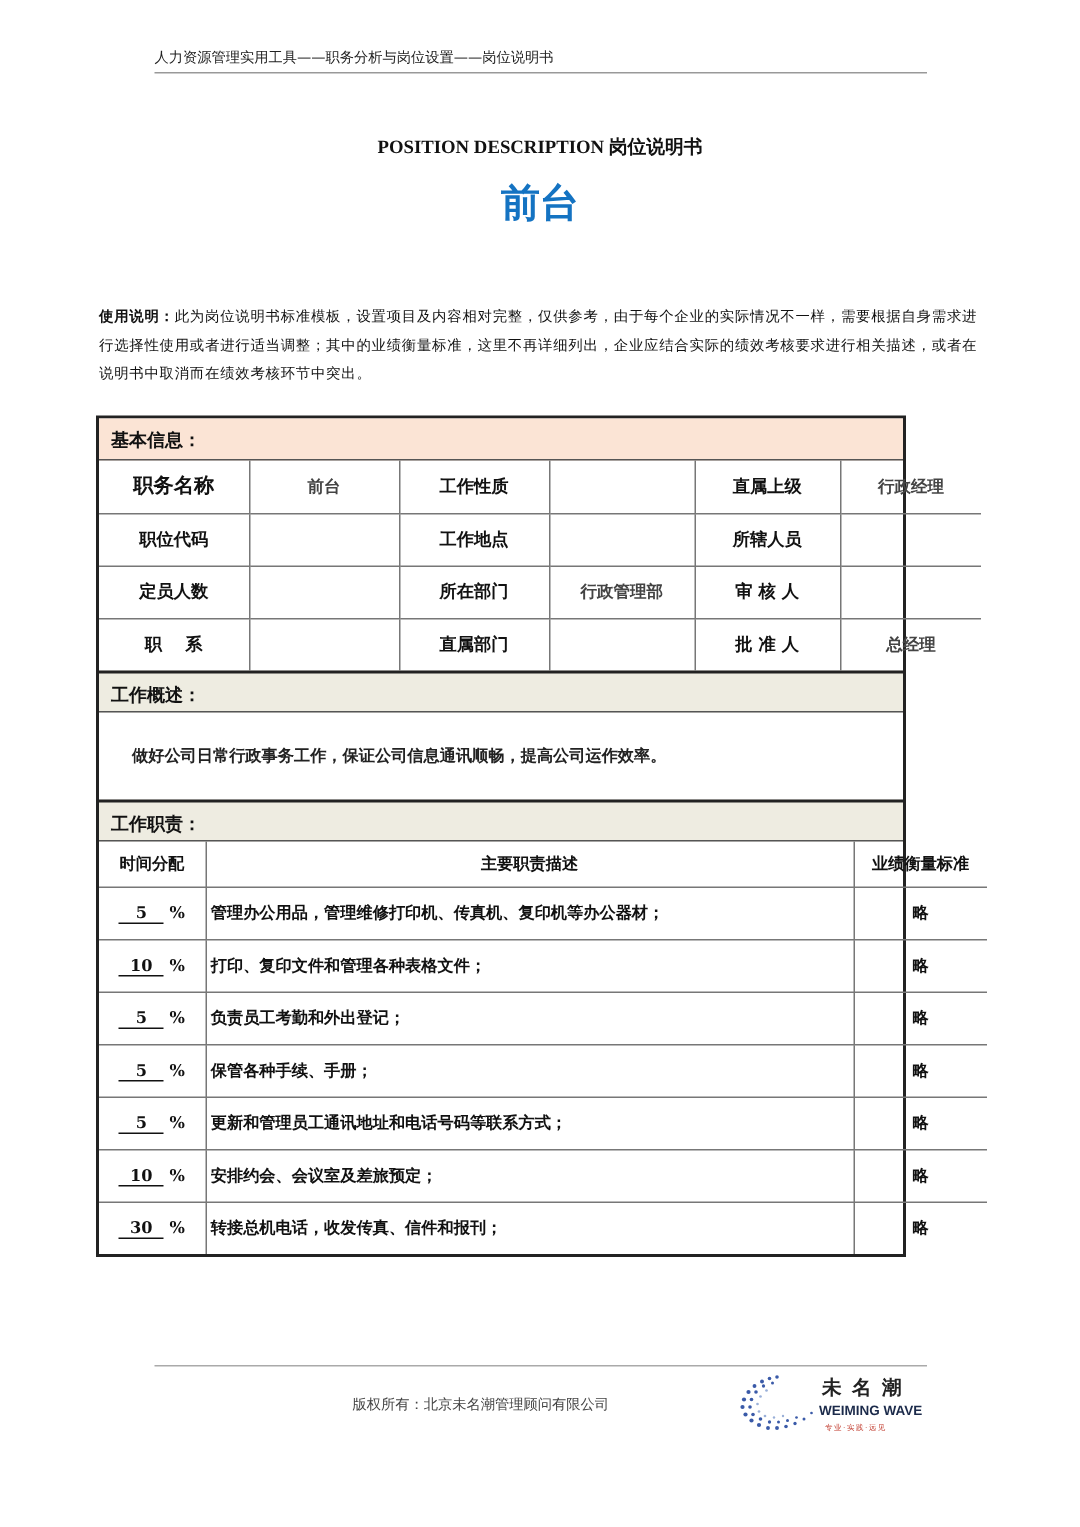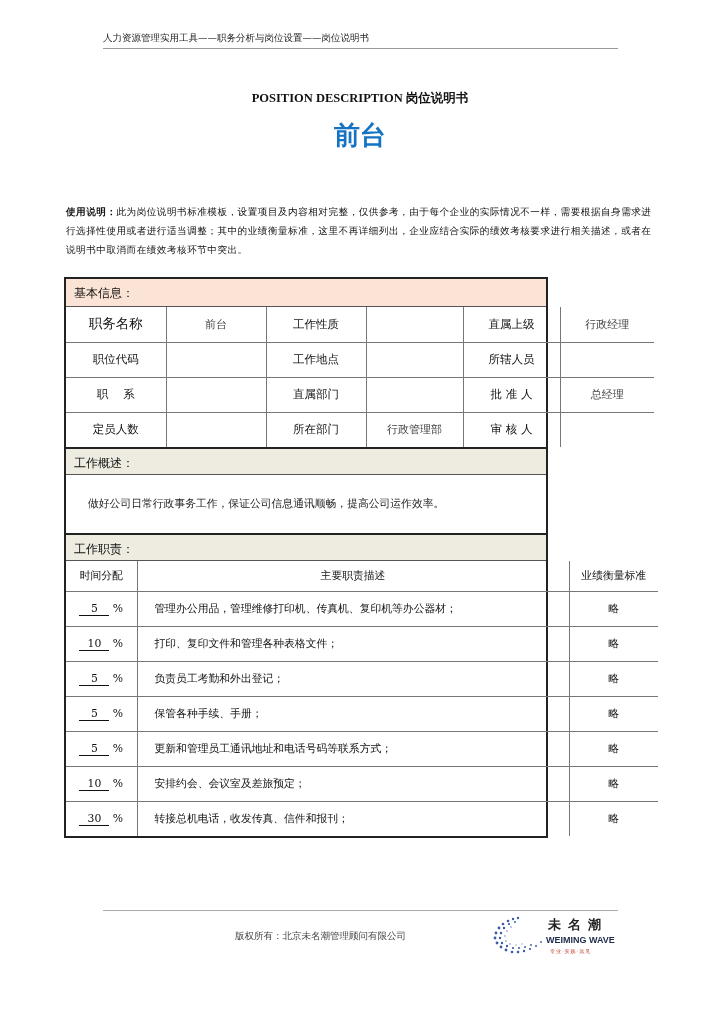--- a/index.html
+++ b/index.html
@@ -24,22 +24,23 @@
   }
 
   .usage-note {
     position: absolute; left: 66px; top: 202px; width: 590px;
     font-family: "DejaVu Serif", serif; font-size: 9.6px; line-height: 19px; color: #111;
     letter-spacing: 0.5px;
   }
   .usage-note .lead { font-weight: bold; }
 
   .form {
-    position: absolute; left: 64px; top: 277px; width: 484px;
+    position: absolute; left: 64px; top: 277px; width: 540px;
     border: 2px solid #222;
+    font-weight: bold;
   }
   .section-head {
     height: 28px; line-height: 28px; padding-left: 8px;
     font-size: 12px; color: #111;
     border-bottom: 1.5px solid #555;
   }
   .section-head.basic { background: #fbe4d5; }
   .section-head.grey { background: #eeece1; border-top: 2px solid #222; }
 
   table { border-collapse: collapse; width: 100%; table-layout: fixed; }
@@ -54,21 +55,21 @@
   table tr:last-child td { border-bottom: none; }
 
   .summary-body {
     height: 58px; padding-left: 22px; line-height: 58px;
     font-family: "DejaVu Serif", serif; font-size: 10.8px; color: #222;
   }
 
   table.duties tr { height: 35px; }
   table.duties tr.hdr { height: 30px; margin-left: 28px; }
   table.duties td { font-family: "DejaVu Serif", serif; font-size: 10.8px; color: #111; }
-  table.duties td.desc { text-align: left; padding-left: 17px; }
+  table.duties td.desc { text-align: left; padding-left: 3px; }
   .pct { white-space: nowrap; }
   .pct .num { display: inline-block; min-width: 30px; border-bottom: 1px solid #111; text-align: center; line-height: 13px; }
 
   .footer-rule { position: absolute; left: 103px; top: 910px; width: 515px; border-top: 1px solid #aaa; }
   .copyright {
     position: absolute; left: 235px; top: 930px;
     font-family: "DejaVu Serif", serif; font-size: 9.5px; color: #444;
   }
   .logo { position: absolute; left: 488px; top: 914px; width: 135px; height: 46px; }
   .logo svg { position: absolute; left: 0; top: 0; }
@@ -114,34 +115,34 @@
     </tr>
     <tr>
       <td class="label">职位代码</td>
       <td class="value"></td>
       <td class="label">工作地点</td>
       <td class="value"></td>
       <td class="label">所辖人员</td>
       <td class="value"></td>
     </tr>
     <tr>
-      <td class="label">职　 系</td>
-      <td class="value"></td>
-      <td class="label">直属部门</td>
-      <td class="value"></td>
-      <td class="label">批 准 人</td>
-      <td class="value">总经理</td>
-    </tr>
-    <tr>
       <td class="label">定员人数</td>
       <td class="value"></td>
       <td class="label">所在部门</td>
       <td class="value">行政管理部</td>
       <td class="label">审 核 人</td>
       <td class="value"></td>
+    </tr>
+    <tr>
+      <td class="label">职　 系</td>
+      <td class="value"></td>
+      <td class="label">直属部门</td>
+      <td class="value"></td>
+      <td class="label">批 准 人</td>
+      <td class="value">总经理</td>
     </tr>
   </tbody>
     </table>
 
   <div class="section-head grey">工作概述：</div>
   <div class="summary-body">做好公司日常行政事务工作，保证公司信息通讯顺畅，提高公司运作效率。</div>
 
   <div class="section-head grey">工作职责：</div>
   <table class="duties">
     <colgroup>

